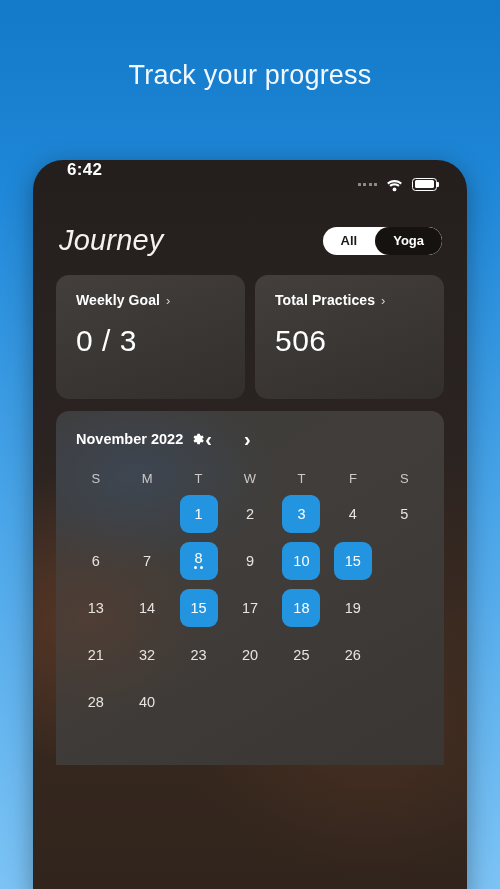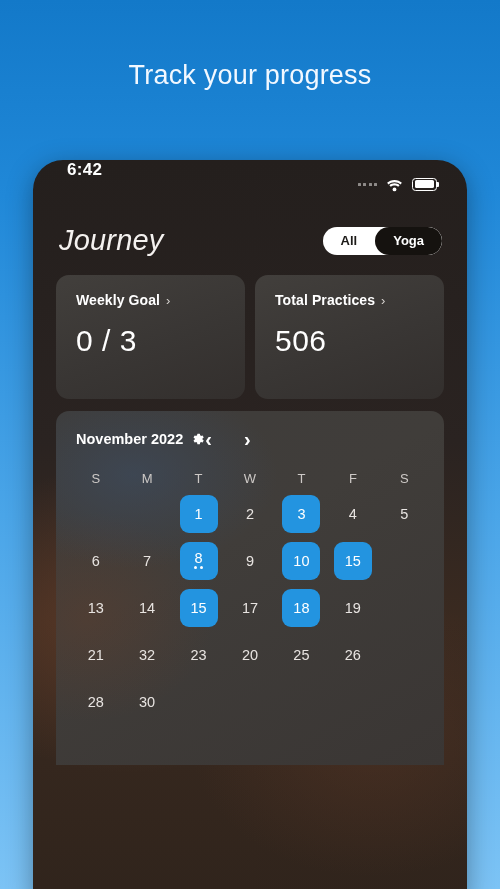--- a/index.html
+++ b/index.html
@@ -354,21 +354,21 @@
           </div>
         </div>
         <div class="week">
           <div class="day-cell">
             <div class="day">
               <span class="num">28</span>
             </div>
           </div>
           <div class="day-cell">
             <div class="day">
-              <span class="num">30</span>
+              <span class="num">40</span>
             </div>
           </div>
           <div class="day-cell"></div>
           <div class="day-cell"></div>
           <div class="day-cell"></div>
         </div>
       </div>
   </div>
 
 </div>

